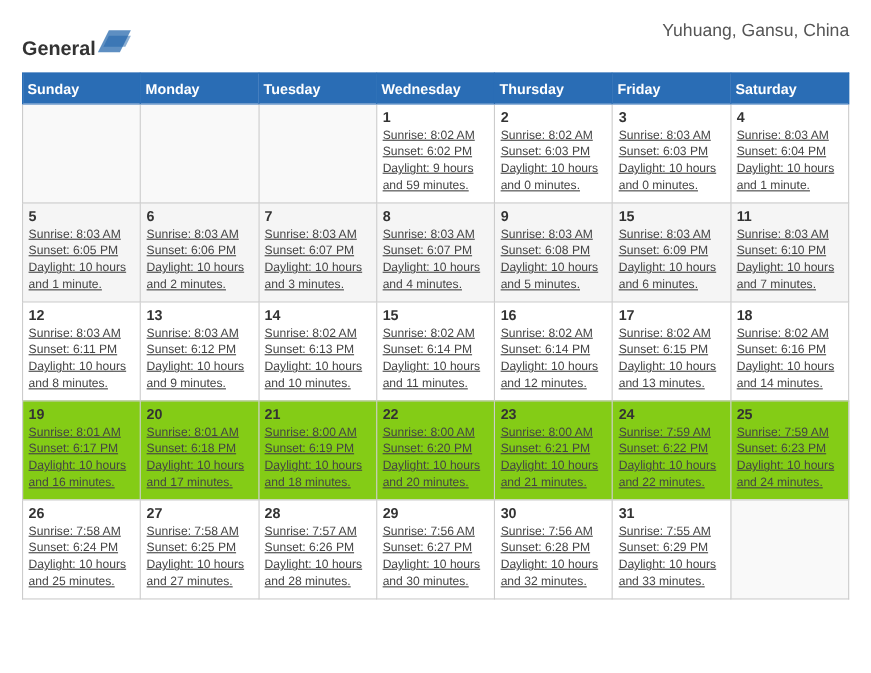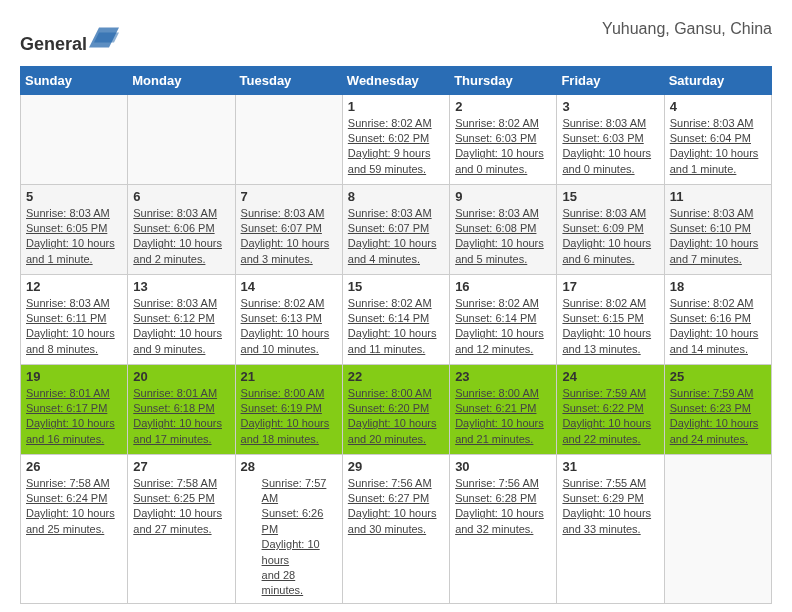--- a/index.html
+++ b/index.html
@@ -310,21 +310,21 @@
         </td>
         <td>
           <div class="day-number">27</div>
           <div class="day-info" style="white-space: pre-line;">Sunrise: 7:58 AM
 Sunset: 6:25 PM
 Daylight: 10 hours
 and 27 minutes.</div>
         </td>
         <td>
           <div class="day-number">28</div>
-          <div class="day-info" style="white-space: pre-line; margin-left: 21px;">Sunrise: 7:57 AM
+          <div class="day-info" style="white-space: pre-line;">Sunrise: 7:57 AM
 Sunset: 6:26 PM
 Daylight: 10 hours
 and 28 minutes.</div>
         </td>
         <td>
           <div class="day-number">29</div>
           <div class="day-info" style="white-space: pre-line;">Sunrise: 7:56 AM
 Sunset: 6:27 PM
 Daylight: 10 hours
 and 30 minutes.</div>

